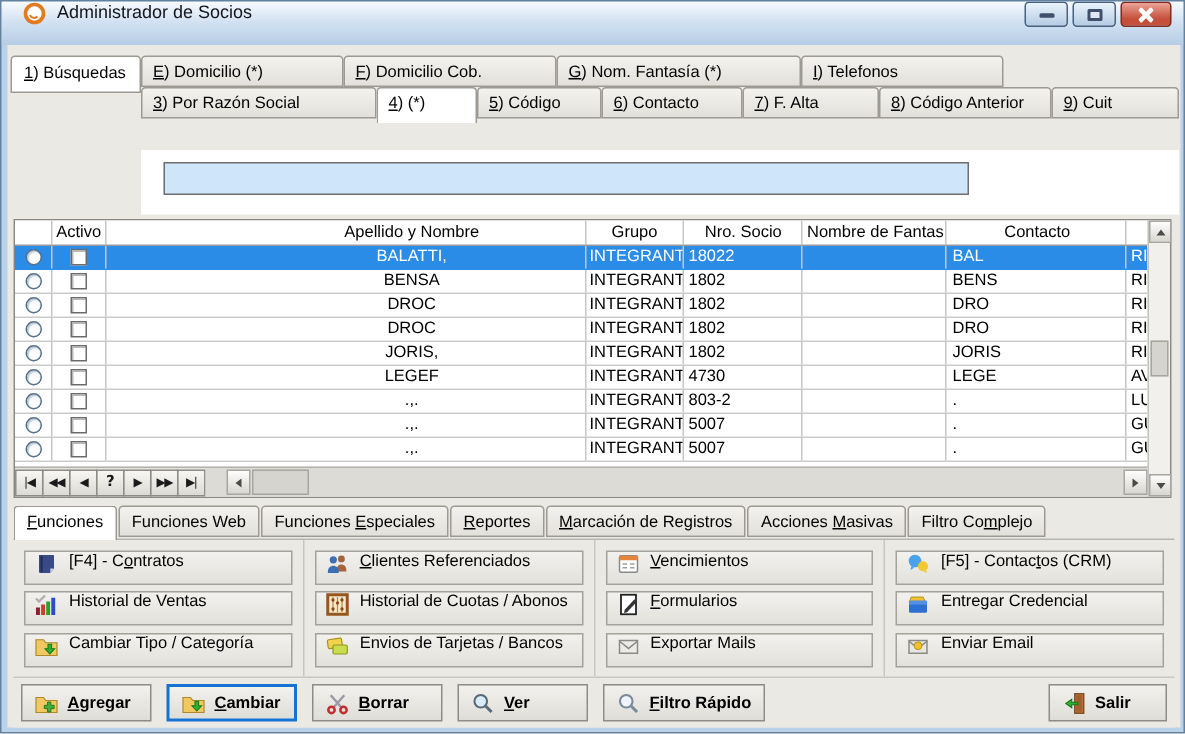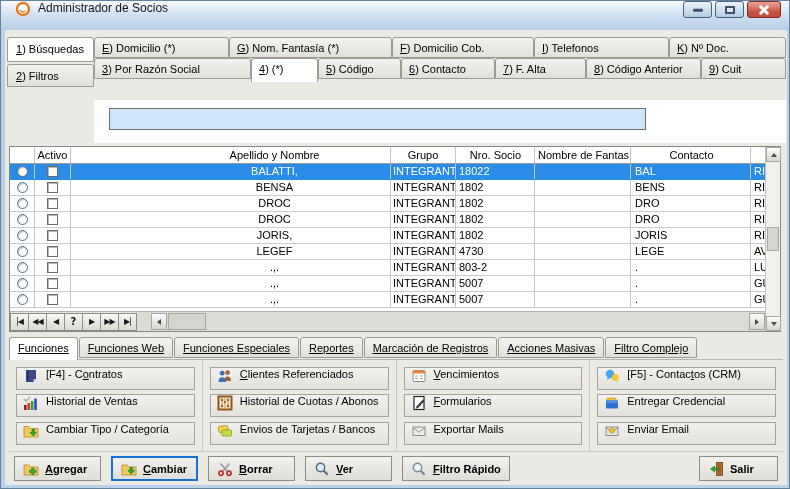--- a/index.html
+++ b/index.html
@@ -97,21 +97,21 @@
   .hscroll { flex:1; align-self:stretch; position:relative; background:#dddbd5; }
   .hbtn { position:absolute; top:1px; width:16px; height:17px; background:linear-gradient(#fdfdfd,#d8d6d0);
           border:1px solid #a8a6a0; display:flex; align-items:center; justify-content:center; padding:0; }
   .hbtn.left { left:0; } .hbtn.right { right:0; }
   .hthumb { position:absolute; left:17px; top:1px; width:38px; height:17px; background:#d6d4ce; border:1px solid #a8a6a0; }
 
   
   .fn-tabs { position:absolute; left:4px; top:307px; right:4px; height:22px; display:flex; }
   .ftab { height:21px; line-height:20px; font-size:11px; padding:0 8px;
           background:linear-gradient(#f3f2ef,#e2e0da); border:1px solid #9c9a92;
-          border-radius:3px 3px 0 0; margin-right:1px; white-space:nowrap; cursor:default;text-decoration:underline; }
+          border-radius:3px 3px 0 0; margin-right:1px; white-space:nowrap; cursor:default; }
   .ftab.active { background:#fff; height:23px; border-bottom:none; z-index:2; }
 
   .fn-panel { position:absolute; left:4px; top:329px; right:4px; height:92px; border-top:1px solid #b8b6b0; }
   .fn-cols { display:flex; height:100%; }
   .fn-col { flex:1; display:flex; flex-direction:column; justify-content:space-evenly; padding:2px 7px; }
   .fn-col + .fn-col { border-left:1px solid #c9c7c1; }
   .fnbtn { height:23px; display:flex; gap:7px; padding:0 6px; font-size:11px; color:#000;
            background:linear-gradient(#f2f1ee,#e3e1db); border:1px solid #a4a29b; cursor:default; text-align:left; }
   .fnbtn svg, .abtn svg { flex:0 0 auto; }
 
@@ -145,30 +145,28 @@
           <span class="g-max"></span>
         </button>
       <button class="winbtn close"><span><span class="g-x1"></span><span class="g-x2"></span></span></button>
     </span>
   </div>
 
   <div class="client">
 
     <div class="side-tabs">
       <div class="ltab active"><u>1</u>) Búsquedas</div>
-      <div class="ltab"><u>2</u>) Filtros</div>
     </div>
 
     <div class="tab-rows">
       <div class="trow">
         <div class="ttab" style="width:135px"><u>E</u>) Domicilio (*)</div>
+        <div class="ttab" style="width:142px"><u>F</u>) Domicilio Cob.</div>
         <div class="ttab" style="width:163px"><u>G</u>) Nom. Fantasía (*)</div>
-        <div class="ttab" style="width:142px"><u>F</u>) Domicilio Cob.</div>
         <div class="ttab" style="width:135px"><u>I</u>) Telefonos</div>
-        <div class="ttab" style="width:117px"><u>K</u>) Nº Doc.</div>
       </div>
       <div class="trow">
         <div class="ttab" style="width:157px"><u>3</u>) Por Razón Social</div>
         <div class="ttab active" style="width:67px"><u>4</u>) (*)</div>
         <div class="ttab" style="width:83px"><u>5</u>) Código</div>
         <div class="ttab" style="width:94px"><u>6</u>) Contacto</div>
         <div class="ttab" style="width:91px"><u>7</u>) F. Alta</div>
         <div class="ttab" style="width:115px"><u>8</u>) Código Anterior</div>
         <div class="ttab" style="width:85px"><u>9</u>) Cuit</div>
       </div>

